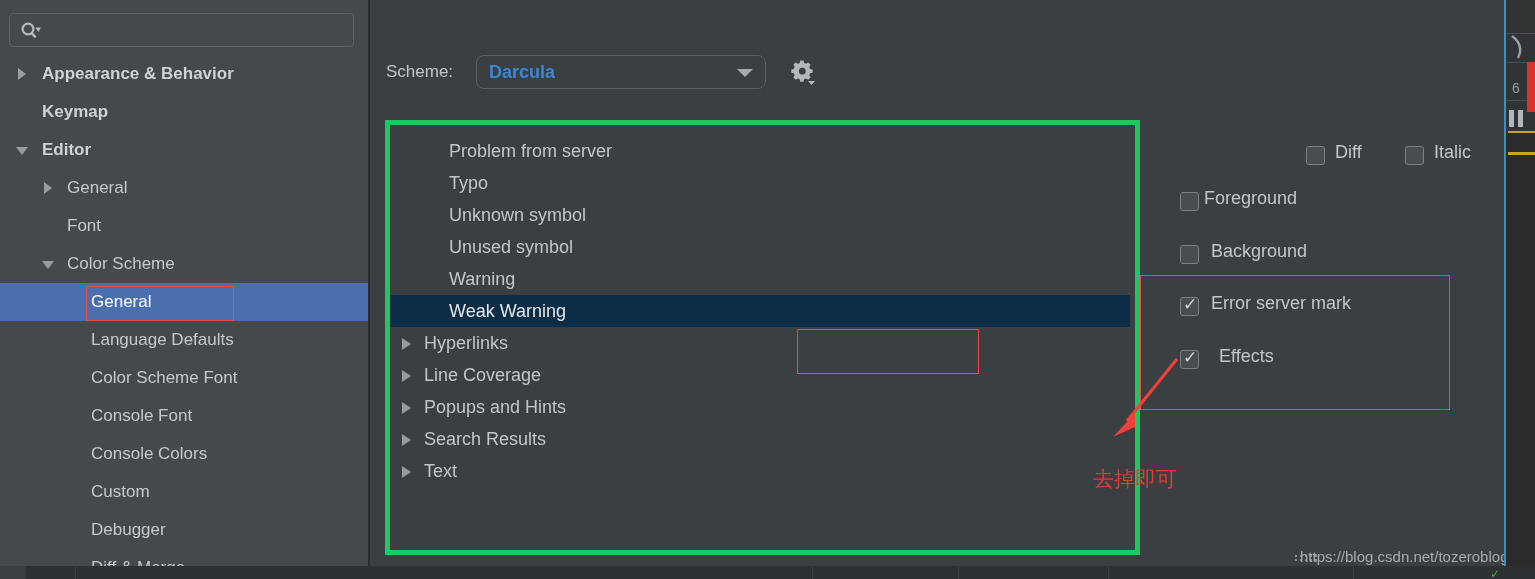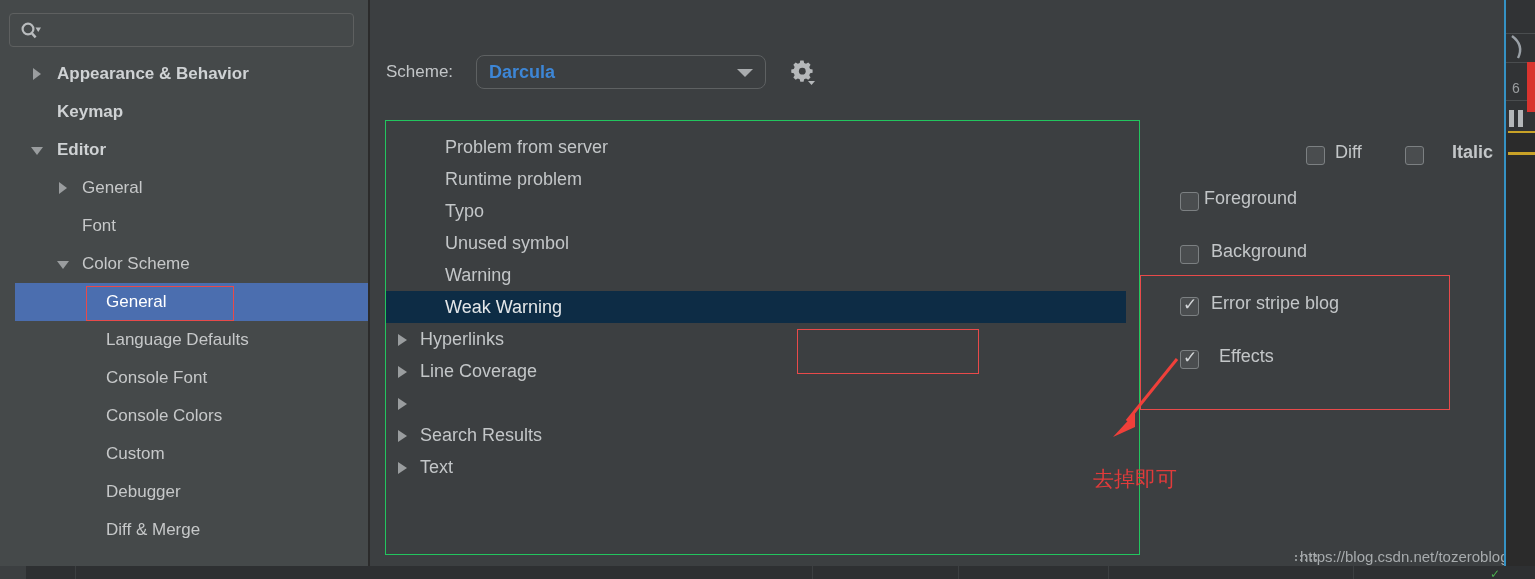--- a/index.html
+++ b/index.html
@@ -9,21 +9,21 @@
     color:#bbbbbb;
     -webkit-font-smoothing:antialiased;
   }
   .root{position:absolute;inset:0;background:#3c3f41;}
 
   
   .sidebar{position:absolute;left:0;top:0;width:370px;height:579px;background:#45494a;}
   .search-wrap{position:absolute;left:9px;top:13px;width:345px;height:34px;
     background:#45494a;border:1px solid #5e6060;border-radius:4px;box-sizing:border-box;}
   .search-icon{position:absolute;left:10px;top:7px;width:22px;height:20px;}
-  .tree{position:absolute;left:0;top:55px;width:414px;height:524px;overflow:hidden;margin-left:15px;}
+  .tree{position:absolute;left:0;top:55px;width:414px;height:524px;overflow:hidden;}
   .trow{position:relative;height:38px;line-height:38px;font-size:17px;color:#c6c8c9;white-space:nowrap;}
   .trow.bold{font-weight:bold;color:#cfd2d4;}
   .trow.sel{background:#4b6eaf;color:#ffffff;}
   .trow .lbl{position:absolute;}
   .arrow{position:absolute;width:0;height:0;}
   .arrow.right{border-left:8px solid #9a9d9f;border-top:6px solid transparent;border-bottom:6px solid transparent;}
   .arrow.down{border-top:8px solid #9a9d9f;border-left:6px solid transparent;border-right:6px solid transparent;}
   .sb-track{position:absolute;left:353px;top:55px;width:10px;height:400px;background:transparent;}
   .sb-thumb{position:absolute;left:354px;top:62px;width:9px;height:288px;background:#5c6063;border-radius:1px;}
   .sidebar-edge{position:absolute;left:368px;top:0;width:2px;height:579px;background:#2b2b2b;}
@@ -37,21 +37,21 @@
   .breadcrumb .sep{color:#8d9194;font-weight:normal;margin:0 9px;font-size:17px;}
   .scheme-label{position:absolute;left:16px;top:62px;font-size:17px;color:#c2c5c7;}
   .scheme-combo{position:absolute;left:106px;top:55px;width:290px;height:34px;
     border:1px solid #5e6162;border-radius:8px;box-sizing:border-box;background:#3c3f41;}
   .scheme-combo .val{position:absolute;left:12px;top:6px;font-size:18px;font-weight:bold;color:#3d86d6;}
   .tri-down{position:absolute;width:0;height:0;border-left:8px solid transparent;border-right:8px solid transparent;border-top:8px solid #a9acae;}
   .gear{position:absolute;left:418px;top:58px;width:30px;height:30px;}
 
   
   .listpanel{position:absolute;left:15px;top:120px;width:755px;height:435px;
-    border:1px solid #22c55e;box-sizing:border-box;background:#3c3f41;overflow:hidden;}
+    border:5px solid #22c55e;box-sizing:border-box;background:#3c3f41;overflow:hidden;}
   .lrow{position:relative;height:32px;line-height:32px;font-size:18px;color:#c3c6c8;white-space:nowrap;}
   .lrow.sel{background:#0d2c45;color:#e4e7e9;}
   .lrow .llbl{position:absolute;left:59px;}
   .lrow.group .llbl{left:34px;}
   .lrow .larrow{position:absolute;left:12px;top:11px;width:0;height:0;
     border-left:9px solid #9a9d9f;border-top:6px solid transparent;border-bottom:6px solid transparent;}
   .list-scroll-track{position:absolute;left:740px;top:0;width:14px;height:433px;}
 
   
   .ann-weak{position:absolute;left:427px;top:329px;width:182px;height:45px;border:1.5px solid #e84a4a;box-sizing:border-box;}
@@ -130,20 +130,23 @@
           <span class="arrow down" style="left: 42px; top: 16px;"></span>
           <span class="lbl" style="left: 67px;">Color Scheme</span>
         </div>
         <div class="trow sel">
           <span class="lbl" style="left: 91px;">General</span>
         </div>
         <div class="trow">
           <span class="lbl" style="left: 91px;">Language Defaults</span>
         </div>
         <div class="trow">
+          <span class="lbl" style="left: 91px;">Color Scheme Font</span>
+        </div>
+        <div class="trow">
           <span class="lbl" style="left: 91px;">Console Font</span>
         </div>
         <div class="trow">
           <span class="lbl" style="left: 91px;">Console Colors</span>
         </div>
         <div class="trow">
           <span class="lbl" style="left: 91px;">Custom</span>
         </div>
         <div class="trow">
           <span class="lbl" style="left: 91px;">Debugger</span>
@@ -175,44 +178,45 @@
 
     <div class="listpanel">
       <div id="list-rows" style="position:absolute;left:0;top:-4px;width:740px;">
           <div class="lrow" style="height: 14px; line-height: 0px; overflow: hidden;">
             <span class="llbl" style="top: -18px;">Error</span>
           </div>
           <div class="lrow">
             <span class="llbl">Problem from server</span>
           </div>
           <div class="lrow">
-            <span class="llbl">Runtime problem</span>
-          </div>
-          <div class="lrow">
             <span class="llbl">Typo</span>
+          </div>
+          <div class="lrow">
+            <span class="llbl">Unknown symbol</span>
           </div>
           <div class="lrow">
             <span class="llbl">Unused symbol</span>
           </div>
           <div class="lrow">
             <span class="llbl">Warning</span>
           </div>
           <div class="lrow sel">
             <span class="llbl">Weak Warning</span>
           </div>
           <div class="lrow group">
             <span class="larrow"></span>
             <span class="llbl">Hyperlinks</span>
           </div>
           <div class="lrow group">
             <span class="larrow"></span>
             <span class="llbl">Line Coverage</span>
           </div>
           <div class="lrow group">
             <span class="larrow"></span>
+            <span class="llbl">Popups and Hints</span>
           </div>
           <div class="lrow group">
             <span class="larrow"></span>
             <span class="llbl">Search Results</span>
           </div>
           <div class="lrow group">
             <span class="larrow"></span>
             <span class="llbl">Text</span>
           </div>
         </div>
@@ -223,38 +227,38 @@
     <div class="ann-weak"></div>
 
     <div class="settings">
 
       <div class="chkrow" style="left:146px;top:16px;">
         <span class="cbox" style="left:0;top:0;"></span>
         <span style="position:absolute;left:29px;top:-4px;">Diff</span>
       </div>
       <div class="chkrow" style="left:245px;top:16px;">
         <span class="cbox" style="left:0;top:0;"></span>
-        <span style="position:absolute;left:47px;top:-4px;font-weight:bold;">Italic</span>
+        <span style="position:absolute;left:29px;top:-4px;">Italic</span>
       </div>
 
       <div class="chkrow" style="left:20px;top:62px;">
         <span class="cbox" style="left:0;top:0;"></span>
         <span style="position:absolute;left:24px;top:-4px;">Foreground</span>
       </div>
 
       <div class="chkrow" style="left:20px;top:115px;">
         <span class="cbox" style="left:0;top:0;"></span>
         <span style="position:absolute;left:31px;top:-4px;">Background</span>
       </div>
 
       <div class="chkrow" style="left:20px;top:167px;">
         <span class="cbox" style="left:0;top:0;">
             <span class="tick">✓</span>
           </span>
-        <span style="position:absolute;left:31px;top:-4px;">Error stripe blog</span>
+        <span style="position:absolute;left:31px;top:-4px;">Error server mark</span>
       </div>
 
       <div class="chkrow" style="left:20px;top:220px;">
         <span class="cbox" style="left:0;top:0;">
             <span class="tick">✓</span>
           </span>
         <span style="position:absolute;left:39px;top:-4px;">Effects</span>
       </div>
 
     </div>

